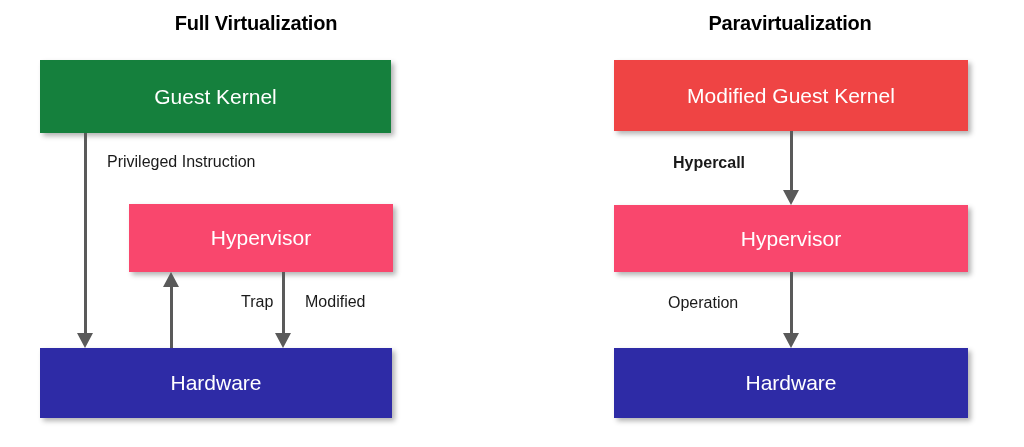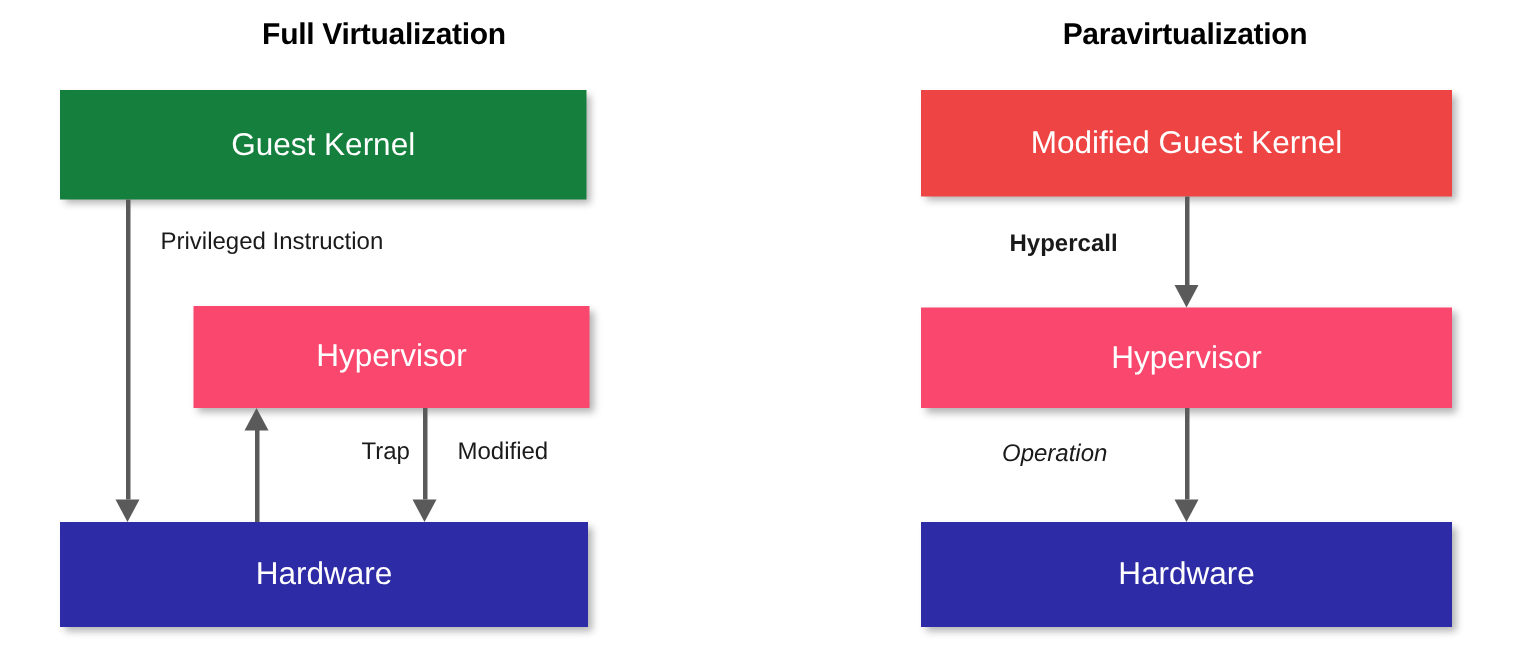--- a/index.html
+++ b/index.html
@@ -169,15 +169,15 @@
   <div class="arrow" style="left:790px; top:131px;">
     <div class="arrow-line" style="height:59px;"></div>
     <div class="arrow-head-down" style="top:59px;"></div>
   </div>
   <div class="edge-label" style="left:673px; top:154px;font-weight:bold;">Hypercall</div>
 
   <div class="arrow" style="left:790px; top:272px;">
     <div class="arrow-line" style="height:61px;"></div>
     <div class="arrow-head-down" style="top:61px;"></div>
   </div>
-  <div class="edge-label" style="left:668px; top:294px;font-style:italic;">Operation</div>
+  <div class="edge-label" style="left:668px; top:294px;">Operation</div>
 
 </div>
 
 </body></html>

